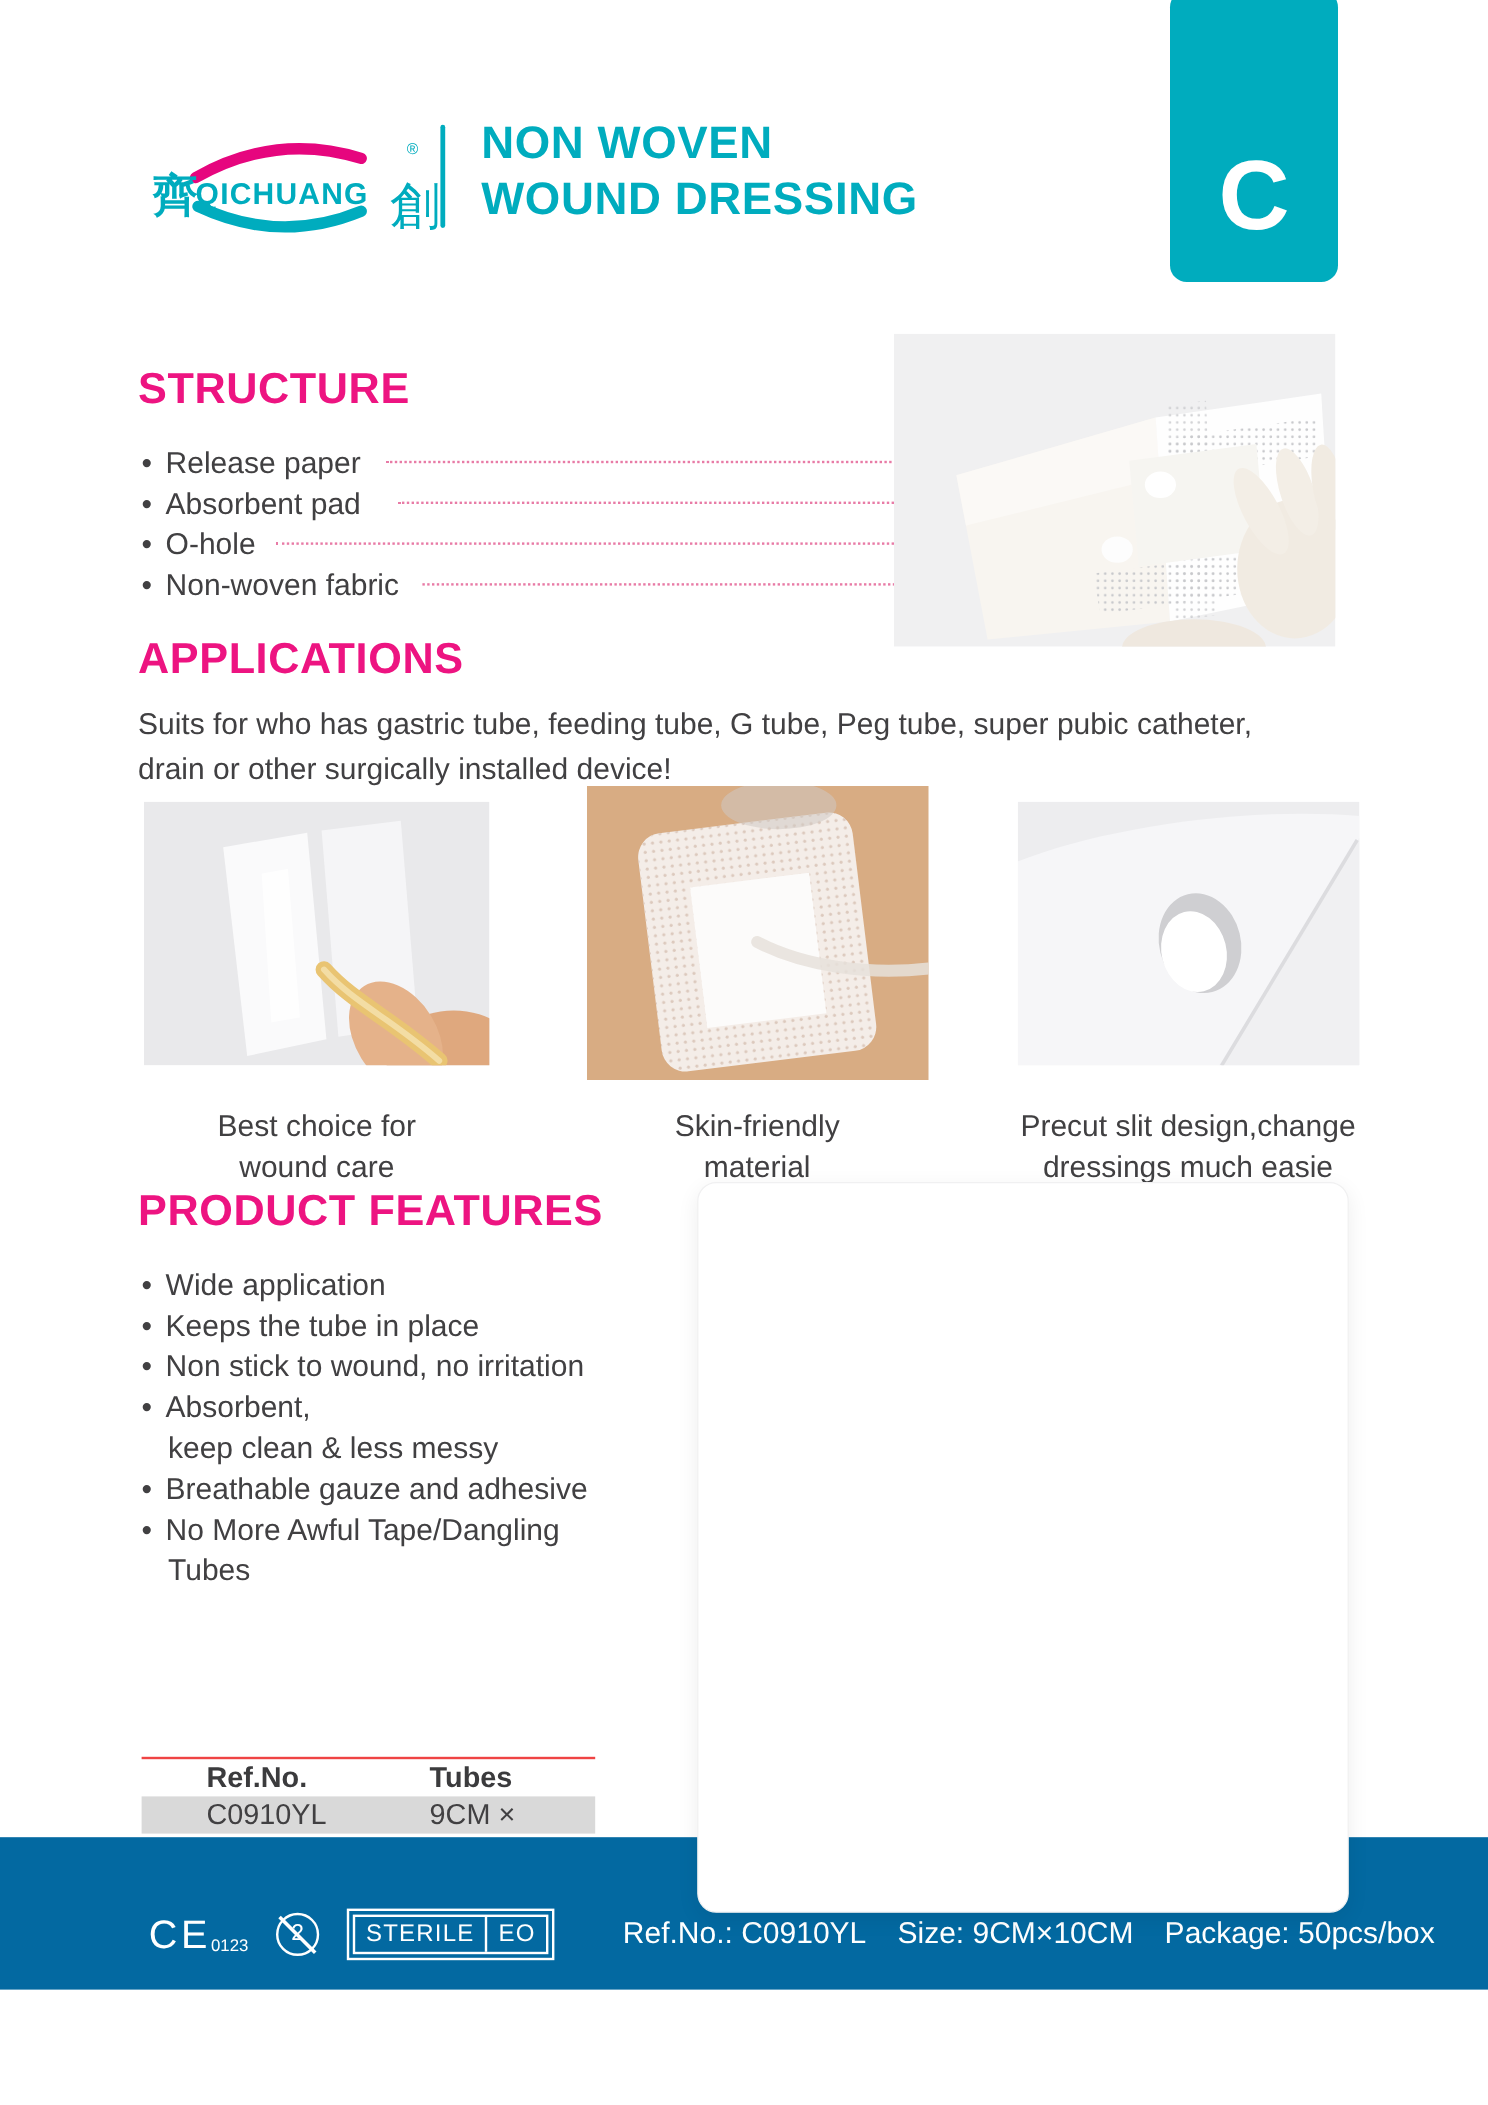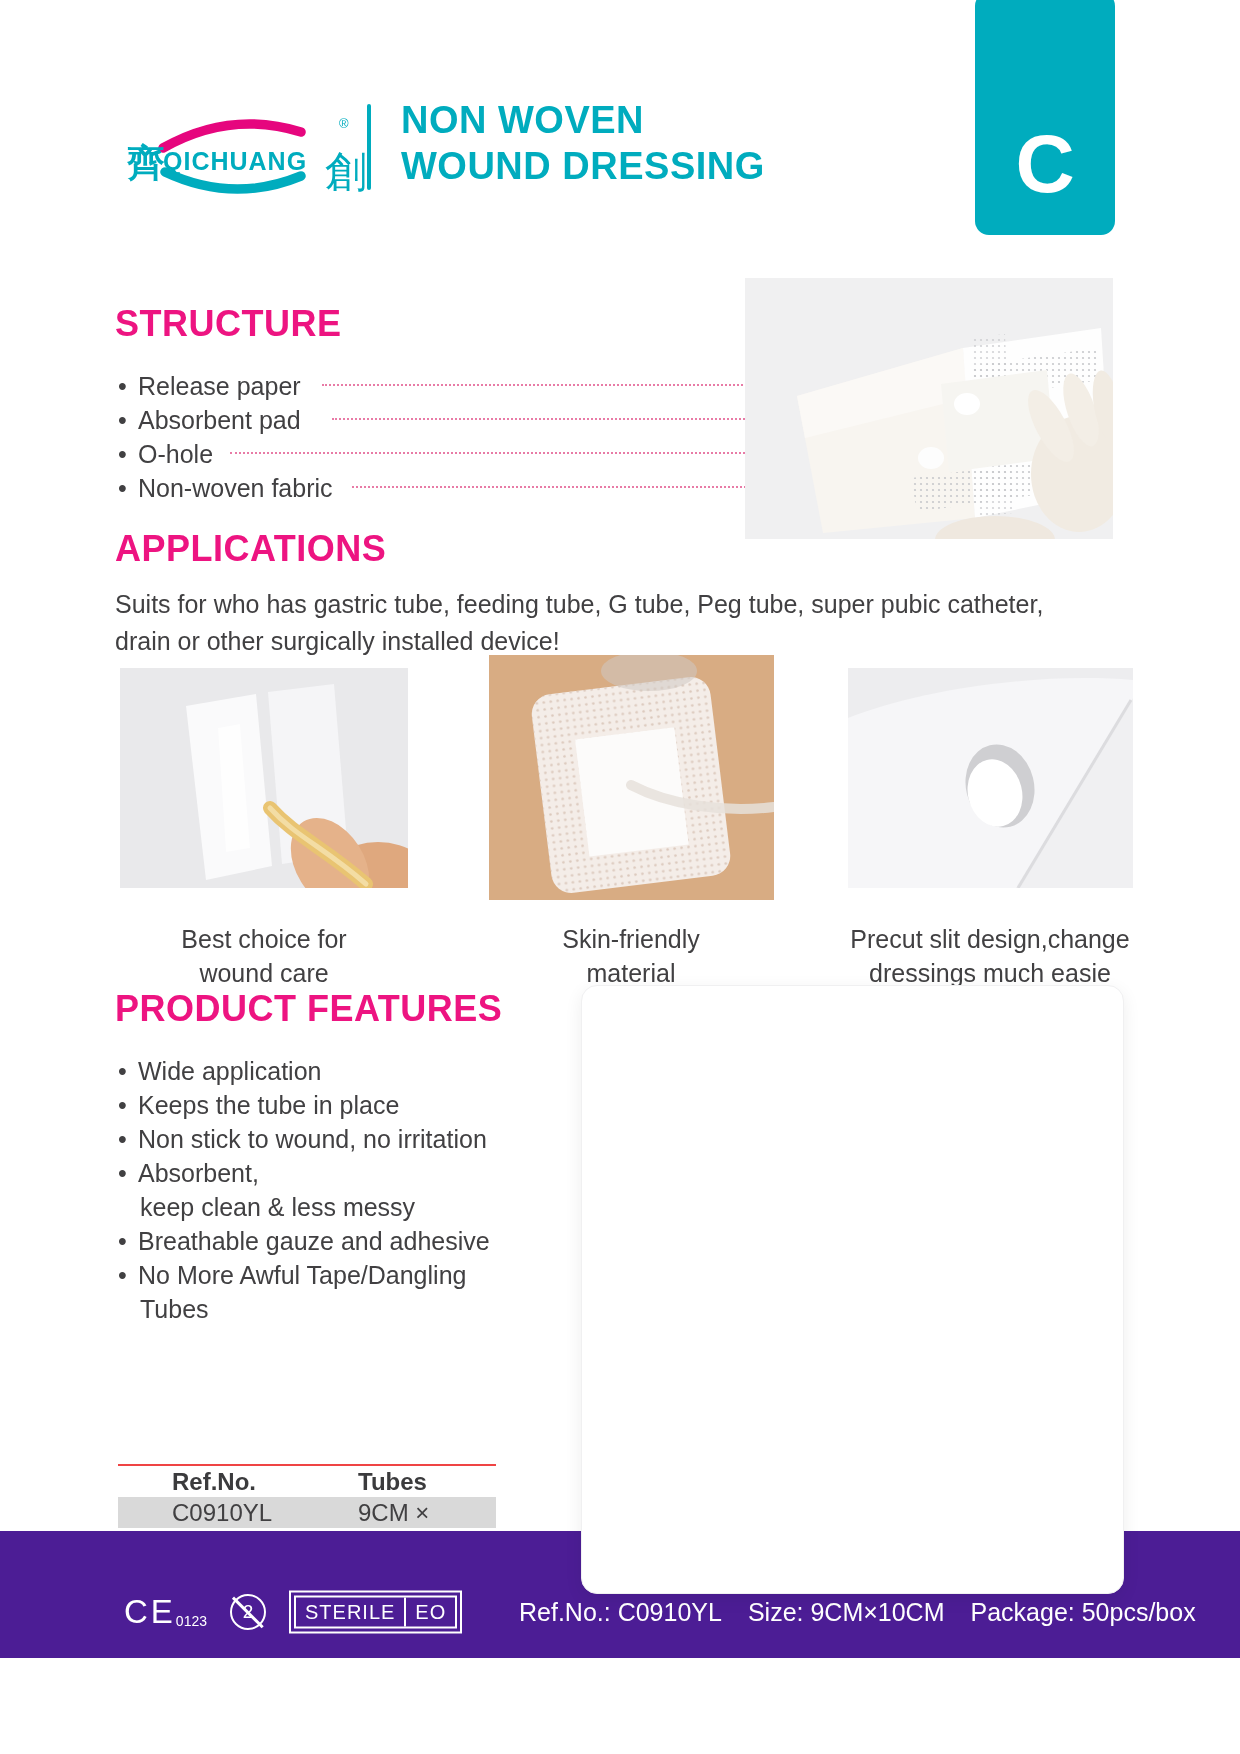--- a/index.html
+++ b/index.html
@@ -43,21 +43,21 @@
               border-bottom:2px solid #4d4d4f;font-size:24px;}
   .trow{display:grid;grid-template-columns:186px 1fr;height:31px;line-height:31px;padding-left:54px;}
   .trow.head{font-weight:bold;color:#3b3b3d;}
   .trow.hl{background:#d9d9d9;}
 
   
   .product-box{position:absolute;left:581px;top:985px;width:541px;height:607px;background:#fff;
                border:1px solid #f0f0f1;border-radius:16px;box-shadow:0 5px 18px rgba(0,0,0,.07);z-index:2;}
 
   
-  .footer-band{position:absolute;left:0;top:1531px;width:1240px;height:127px;background:#4c1d95;z-index:1;color:#fff;}
+  .footer-band{position:absolute;left:0;top:1531px;width:1240px;height:127px;background:#0369a1;z-index:1;color:#fff;}
   .fitem{position:absolute;top:81px;transform:translateY(-50%);}
   .ce{left:124px;font-size:33px;letter-spacing:3px;font-weight:normal;display:flex;align-items:flex-end;}
   .ce .num{font-size:14px;letter-spacing:0;padding-bottom:2px;}
   .noreuse{left:230px;width:36px;height:36px;border:2.5px solid #fff;border-radius:50%;
            display:flex;align-items:center;justify-content:center;font-size:19px;box-sizing:border-box;}
   .noreuse .slash{position:absolute;width:42px;height:2.5px;background:#fff;left:-5.5px;top:15px;transform:rotate(45deg);}
   .sterile{left:294px;display:flex;border:2px solid #fff;outline:2px solid #fff;outline-offset:3px;
            font-size:20px;letter-spacing:1px;}
   .sterile span{padding:3px 9px;}
   .sterile .eo{border-left:2px solid #fff;}

